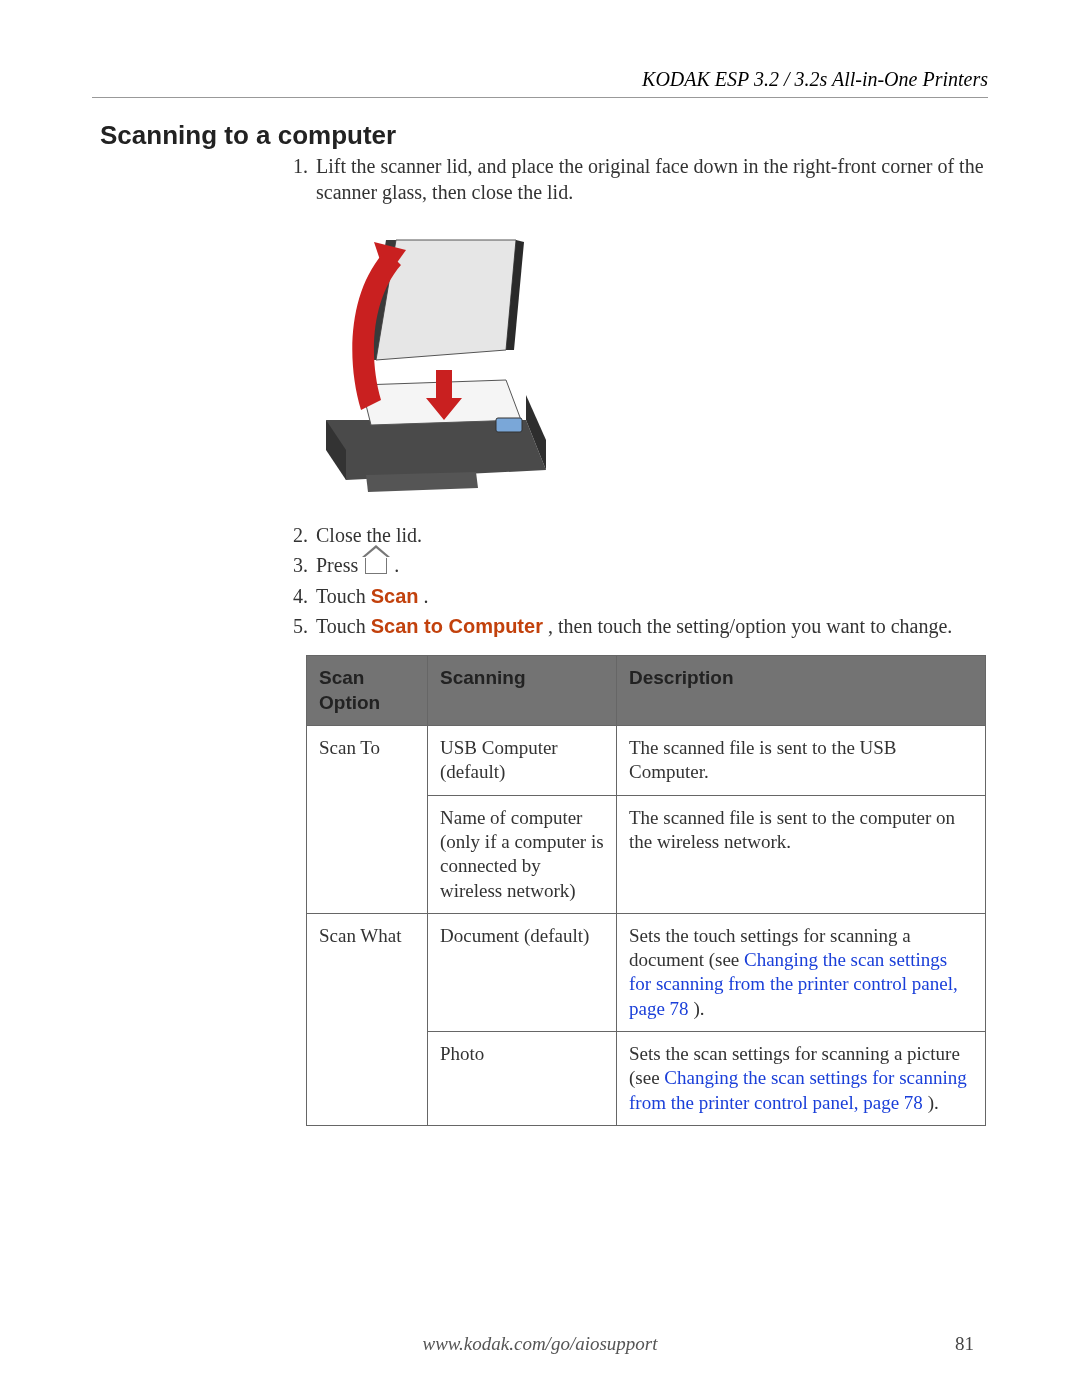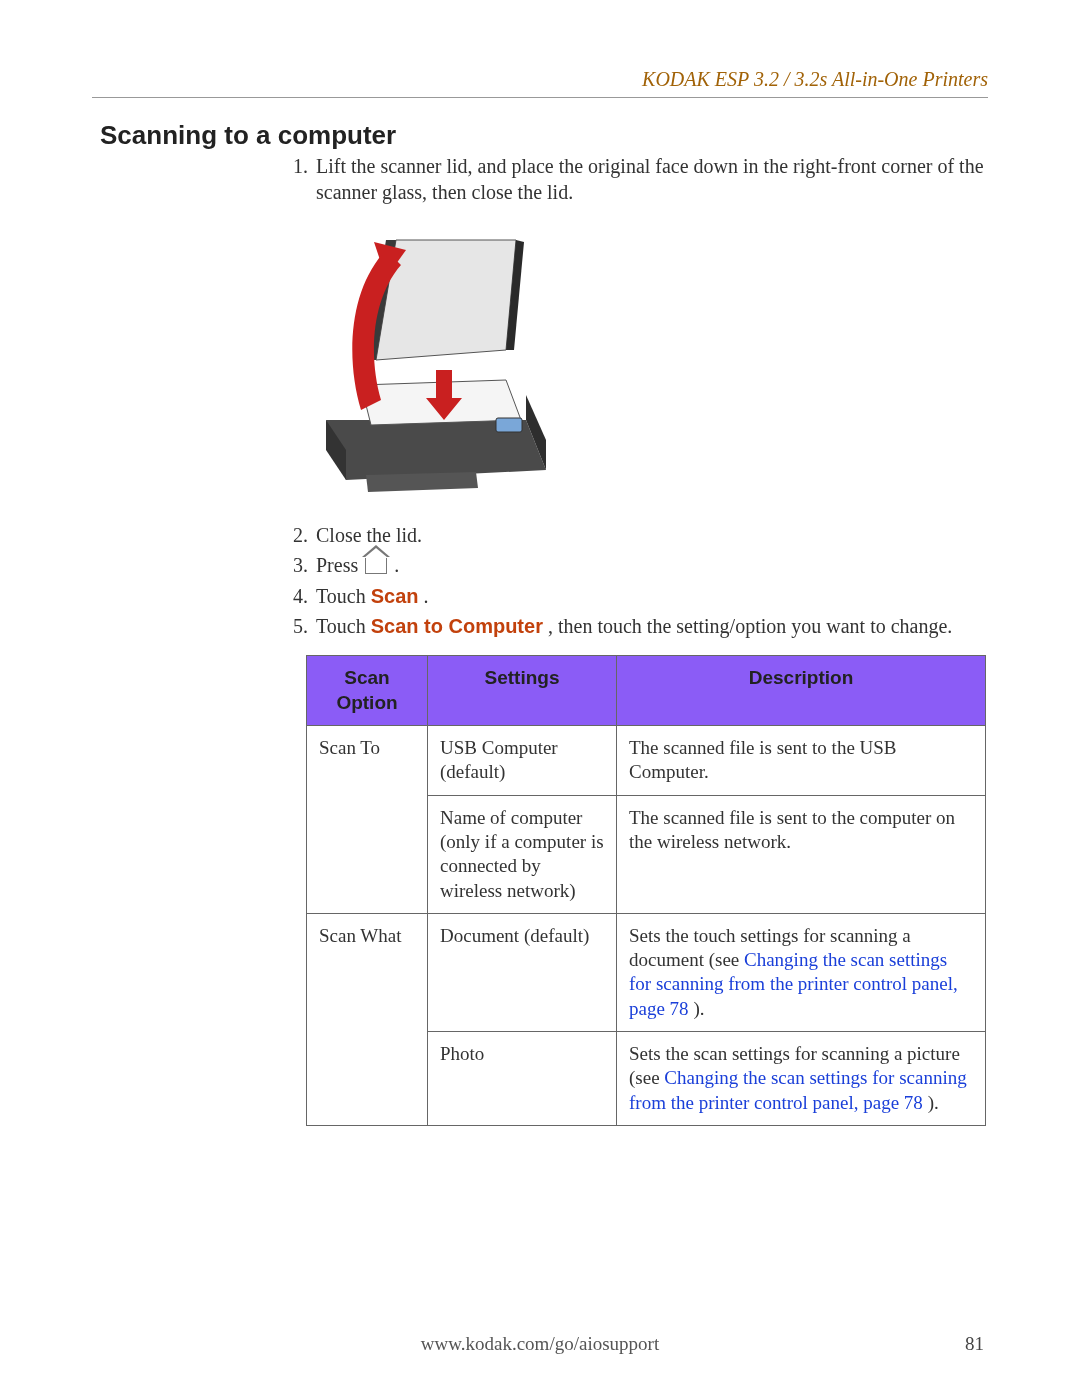--- a/index.html
+++ b/index.html
@@ -13,21 +13,21 @@
     width: 1080px;
     height: 1397px;
     position: relative;
     box-sizing: border-box;
     padding: 68px 92px 40px 92px;
   }
   .running-head {
     font-style: italic;
     font-size: 20px;
     text-align: right;
-    color: #a16207;
+    color: #000000;
     margin-bottom: 6px;
   }
   .hr {
     border: none;
     border-top: 1px solid #999;
     margin: 0 0 22px 0;
   }
   .section-title {
     font-family: Arial, Helvetica, sans-serif;
     font-weight: 700;
@@ -99,39 +99,39 @@
   table.opts th, table.opts td {
     border: 1px solid #666;
     padding: 10px 12px;
     text-align: left;
     vertical-align: top;
     line-height: 1.28;
   }
   table.opts th {
     font-family: Arial, Helvetica, sans-serif;
     font-weight: 700;
-    text-align: center;
     color: #222;
-    background: #8b5cf6;
+    background: #737373;
   }
   table.opts th:first-child { width: 96px; }
   table.opts th:nth-child(2) { width: 164px; }
   a.xref { color: #1a3fd9; text-decoration: none; }
 
   .footer {
     position: absolute;
     left: 0; right: 0;
     bottom: 42px;
     text-align: center;
+    font-style: italic;
     color: #555;
     font-size: 19px;
   }
   .page-num {
     position: absolute;
-    right: 96px;
+    right: 106px;
     bottom: 42px;
     font-size: 19px;
     color: #444;
     font-style: normal;
     margin-top: 31px;
   }
 
   
   .printer-svg { width: 100%; height: 100%; }
 </style>
@@ -205,21 +205,21 @@
         <span>Touch </span>
         <b class="strong">Scan to Computer</b>
         <span>, then touch the setting/option you want to change.</span>
       </div>
     </div>
 
     <table class="opts">
       <thead>
         <tr>
           <th>Scan Option</th>
-          <th>Settings</th>
+          <th>Scanning</th>
           <th>Description</th>
         </tr>
       </thead>
       <tbody>
         <tr>
           <td rowspan="2">Scan To</td>
           <td>USB Computer (default)</td>
           <td>The scanned file is sent to the USB Computer.</td>
         </tr>
         <tr>

